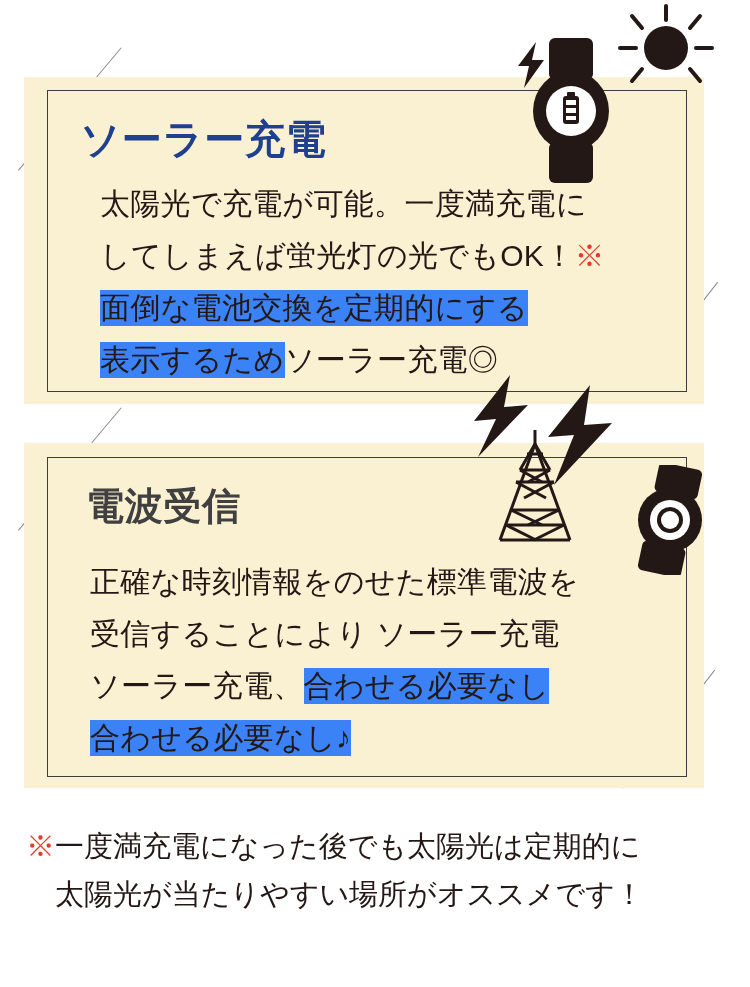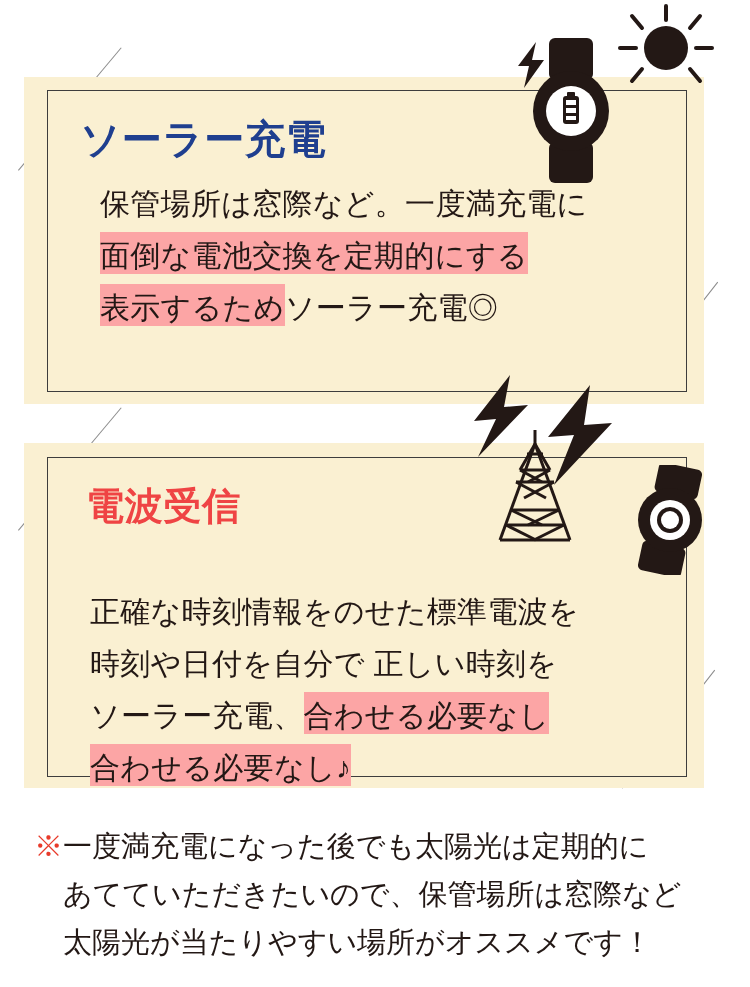--- a/index.html
+++ b/index.html
@@ -58,47 +58,47 @@
   .heading-solar {
     left: 80px;
     top: 112px;
     font-size: 40px;
     color: #1f3f8f;
   }
   .heading-radio {
     left: 86px;
     top: 481px;
     font-size: 38px;
-    color: #ef4444;
+    color: #404040;
   }
 
   .body-text {
     position: absolute;
     font-size: 30px;
     line-height: 52px;
     color: #231815;
     letter-spacing: 0.01em;
     white-space: nowrap;
   }
   .body-solar { left: 100px; top: 178px; }
-  .body-radio { left: 90px; top: 586px; }
+  .body-radio { left: 90px; top: 556px; }
 
   .hl {
-    background: #fca5a5;
-    padding: 7px 0 2px 0;
+    background: #3b82f6;
+    padding: 1px 0 2px 0;
     box-decoration-break: clone;
     -webkit-box-decoration-break: clone;
   }
   .aster {
     color: #e83a2a;
   }
 
   .footnote {
     position: absolute;
-    left: 34px;
+    left: 26px;
     top: 822px;
     font-size: 29px;
     line-height: 48px;
     color: #231815;
     white-space: nowrap;
   }
   .footnote .aster-mark { color: #e83a2a; }
 
   
   .icon-wrap { position: absolute; }
@@ -119,21 +119,24 @@
   <div class="diag" style="left:18px; top:530px; width:160px; transform: rotate(-50deg);"></div>
   <div class="diag" style="left:622px; top:788px; width:150px; transform: rotate(-52deg);"></div>
 
   <div class="panel panel1"></div>
   <div class="panel-border panel1-border"></div>
 
   <div class="heading heading-solar">ソーラー充電</div>
 
   <div class="body-text body-solar">
     <div>
-      <span>保管場所は窓際など。一度満充電に</span>
+      <span>太陽光で充電が可能。一度満充電に</span>
+    </div>
+    <div>
+      <span>してしまえば蛍光灯の光でもOK！</span><span class="aster">※</span>
     </div>
     <div>
       <span class="hl">面倒な電池交換を定期的にする</span>
     </div>
     <div>
       <span class="hl">表示するため</span><span>ソーラー充電◎</span>
     </div>
   </div>
 
   <div class="icon-wrap sun-icon">
@@ -174,21 +177,21 @@
   <div class="panel panel2"></div>
   <div class="panel-border panel2-border"></div>
 
   <div class="heading heading-radio">電波受信</div>
 
   <div class="body-text body-radio">
     <div>
       <span>正確な時刻情報をのせた標準電波を</span>
     </div>
     <div>
-      <span>時刻や日付を自分で 正しい時刻を</span>
+      <span>受信することにより ソーラー充電</span>
     </div>
     <div>
       <span>ソーラー充電、</span><span class="hl">合わせる必要なし</span>
     </div>
     <div>
       <span class="hl">合わせる必要なし♪</span>
     </div>
   </div>
 
   <div class="icon-wrap bolt-big">
@@ -233,20 +236,17 @@
       <circle cx="40" cy="55" r="13" fill="#231815"></circle>
       <circle cx="40" cy="55" r="9" fill="#ffffff"></circle>
     </svg>
   </div>
 
   <div class="footnote">
     <div>
       <span class="aster-mark">※</span><span>一度満充電になった後でも太陽光は定期的に</span>
     </div>
     <div style="padding-left:29px;">
-      <span>あてていただきたいので、保管場所は窓際など</span>
-    </div>
-    <div style="padding-left:29px;">
       <span>太陽光が当たりやすい場所がオススメです！</span>
     </div>
   </div>
 
 </div>
 
 </body></html>

